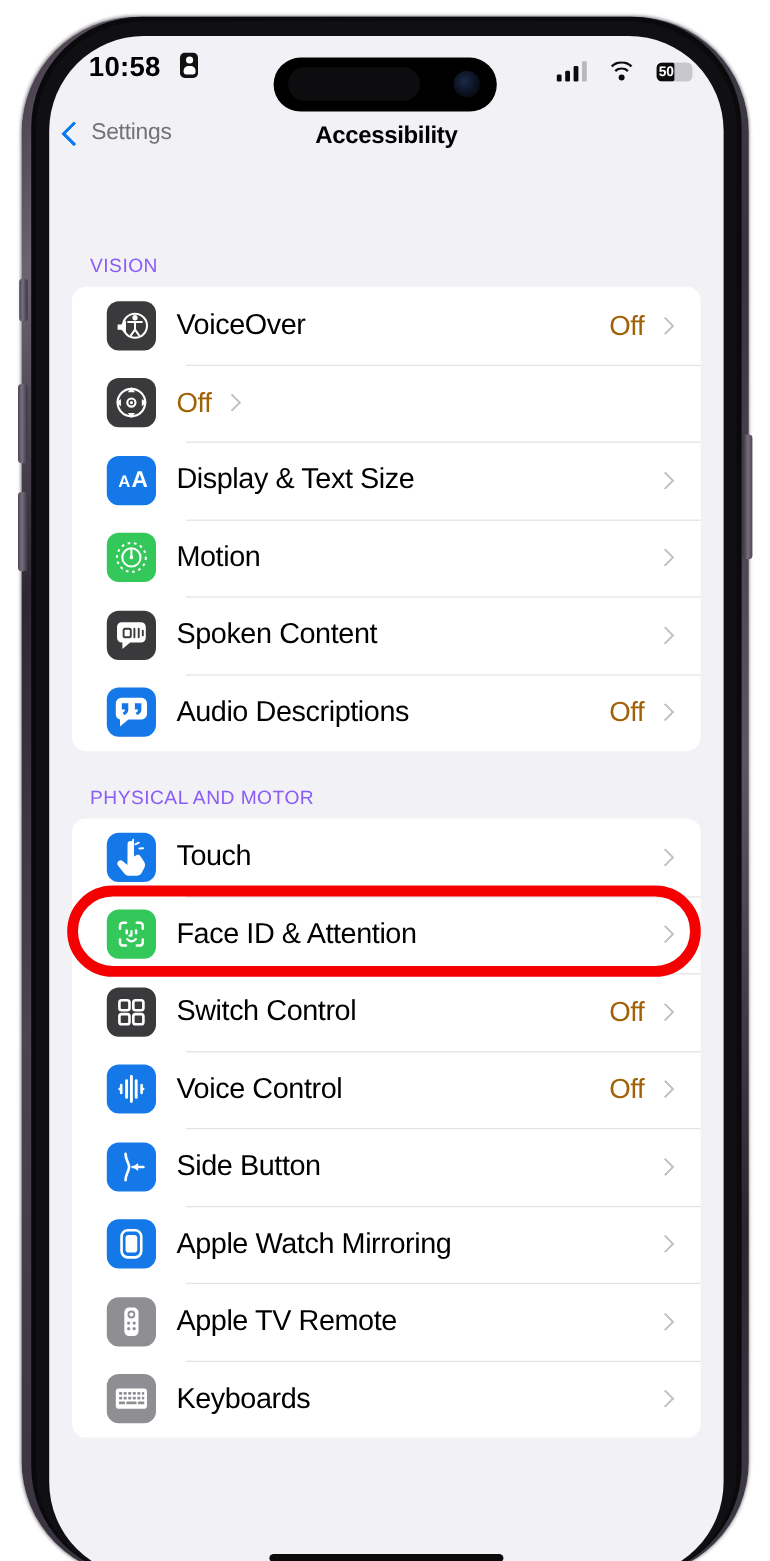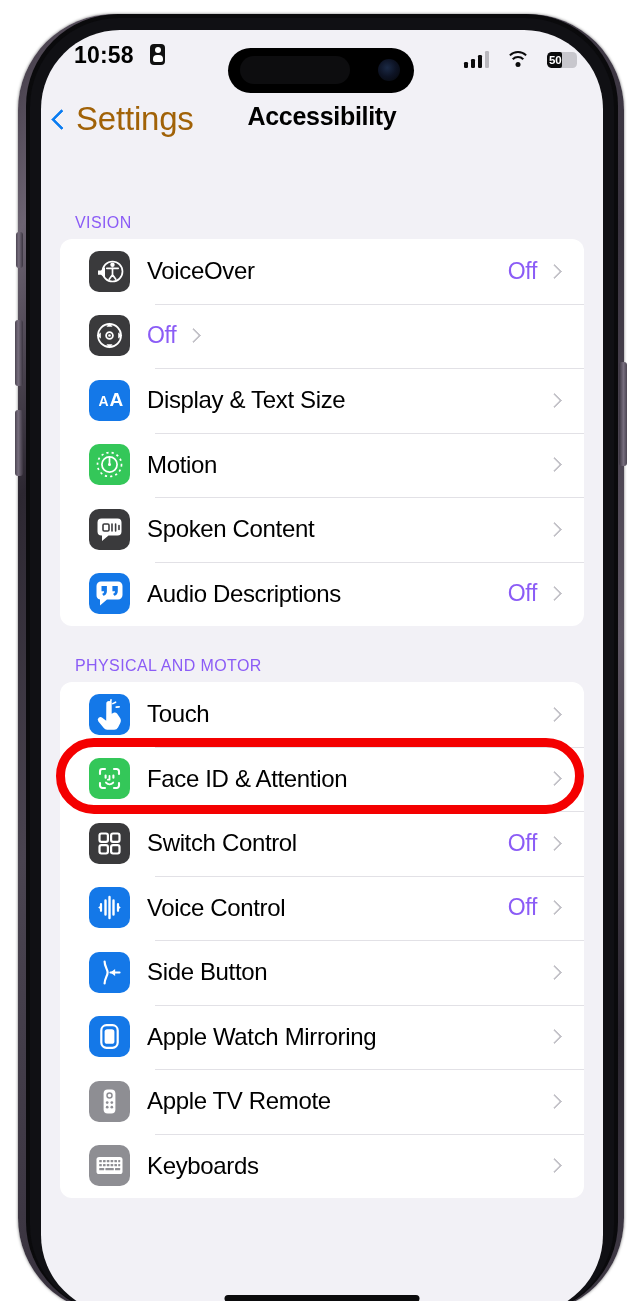--- a/index.html
+++ b/index.html
@@ -80,41 +80,41 @@
   .wifi span:nth-child(3){top:11.5px;width:5px;height:5px;background:#0b0b0c;border:none;border-radius:50%;}
 
   .batt{position:relative;width:30px;height:16px;border-radius:4.5px;background:#c8c7cd;overflow:hidden;}
   .batt-fill{position:absolute;left:0;top:0;bottom:0;background:#0b0b0c;border-radius:4.5px 2px 2px 4.5px;}
   .batt-num{position:absolute;left:2px;top:0;height:16px;line-height:16px;font-size:11.5px;font-weight:bold;color:#fff;letter-spacing:-.2px;}
 
   
   .navbar{position:absolute;left:0;top:62px;width:562px;height:56px;z-index:20;}
   .nav-back{position:absolute;left:13px;top:8px;display:flex;align-items:center;cursor:pointer;}
   .chev-back{width:12px;height:12px;border-left:3.6px solid #0a7cf1;border-bottom:3.6px solid #0a7cf1;transform:rotate(45deg);margin-right:7px;border-radius:1px;}
-  .nav-back-label{font-size:33px;color:#a16207;letter-spacing:-.2px;}
-  .nav-title{position:absolute;left:0;right:0;top:10px;text-align:center;font-size:25px;font-weight:bold;color:#000;letter-spacing:-.3px;}
+  .nav-back-label{font-size:19px;color:#737373;letter-spacing:-.2px;}
+  .nav-title{position:absolute;left:0;right:0;top:10px;text-align:center;font-size:20px;font-weight:bold;color:#000;letter-spacing:-.3px;}
 
   
   .content{position:absolute;left:0;top:118px;width:562px;height:1166px;}
 
   .sec-header{
     font-size:16px;color:#8b5cf6;letter-spacing:.4px;
     padding:0 0 7px 34px;
   }
   .sec-vision-header{margin-top:66px;}
   .sec-motor-header{margin-top:31px;}
 
   .group{background:#fff;border-radius:12px;margin:0 19px;overflow:hidden;padding-left:10px;}
 
   .row{position:relative;display:flex;align-items:center;height:64.5px;padding-left:19px;cursor:pointer;}
   .row + .row:before{
     content:"";position:absolute;left:85px;right:0;top:0;height:1px;background:#e2e1e6;
   }
   .row-label{font-size:24px;color:#000;letter-spacing:-.35px;flex:1;white-space:nowrap;}
-  .row-value{font-size:23px;color:#8b5cf6;letter-spacing:-.3px;margin-right:12px;}
+  .row-value{font-size:23px;color:#a16207;letter-spacing:-.3px;margin-right:12px;}
   .chev{width:9px;height:9px;border-top:2.6px solid #c2c1c7;border-right:2.6px solid #c2c1c7;transform:rotate(45deg);margin-right:24px;border-radius:1px;flex:none;}
 
   
   .ico{width:41px;height:41px;border-radius:10px;margin-right:17px;flex:none;position:relative;}
   .ico-dark{background:#3a3a3c;}
   .ico-blue{background:#1478e8;}
   .ico-green{background:#34c759;}
   .ico-gray{background:#8e8e93;}
   .ico svg{position:absolute;left:0;top:0;}
 

